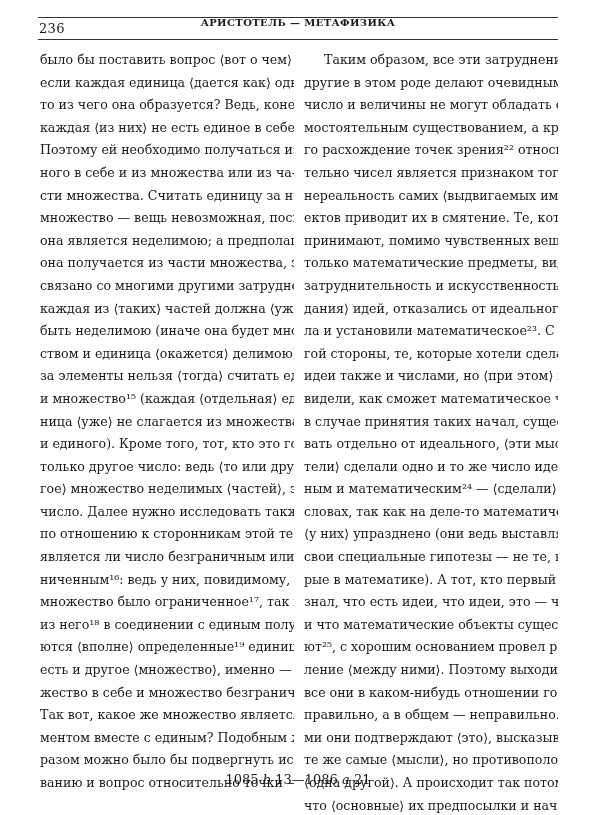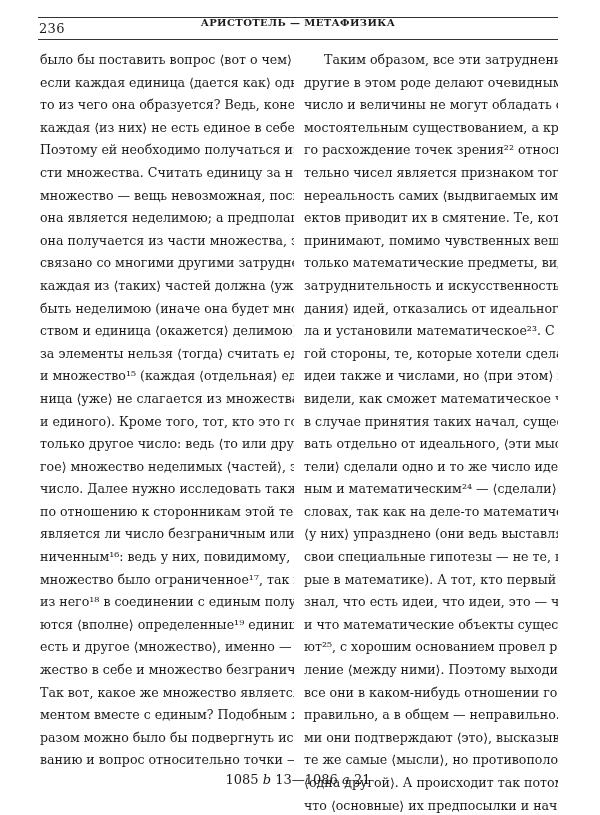--- a/index.html
+++ b/index.html
@@ -32,20 +32,21 @@
   <div class="page-number">236</div>
   <div class="running-head">АРИСТОТЕЛЬ — МЕТАФИЗИКА</div>
   <div class="rule bottom"></div>
 
   <div class="col left" id="col-left">
       <span class="line">было бы поставить вопрос ⟨вот о чем⟩ —</span>
       <span class="line">если каждая единица ⟨дается как⟩ одна¹⁴,</span>
       <span class="line">то из чего она образуется? Ведь, конечно,</span>
       <span class="line">каждая ⟨из них⟩ не есть единое в себе.</span>
       <span class="line">Поэтому ей необходимо получаться из еди-</span>
+      <span class="line">ного в себе и из множества или из ча-</span>
       <span class="line">сти множества. Считать единицу за некое</span>
       <span class="line">множество — вещь невозможная, поскольку</span>
       <span class="line">она является неделимою; а предполагать, что</span>
       <span class="line">она получается из части множества, это</span>
       <span class="line">связано со многими другими затруднениями:</span>
       <span class="line">каждая из ⟨таких⟩ частей должна ⟨уже⟩</span>
       <span class="line">быть неделимою (иначе она будет множе-</span>
       <span class="line">ством и единица ⟨окажется⟩ делимою), и</span>
       <span class="line">за элементы нельзя ⟨тогда⟩ считать единое</span>
       <span class="line">и множество¹⁵ (каждая ⟨отдельная⟩ еди-</span>

